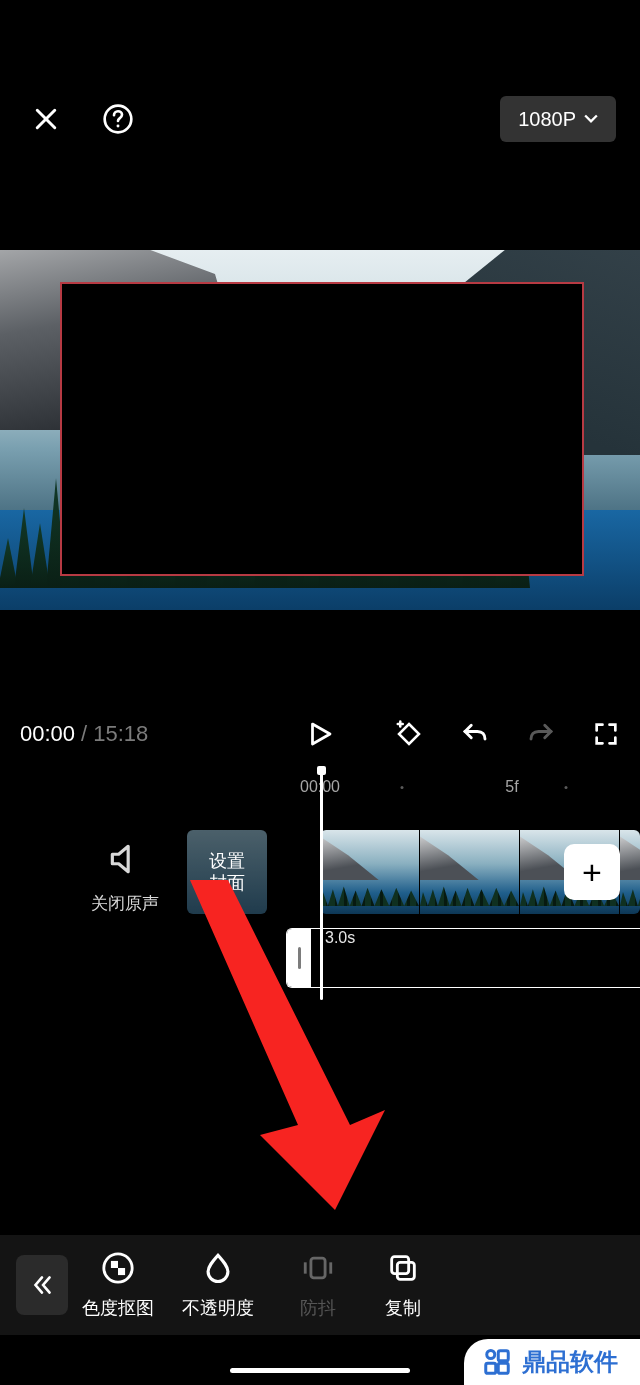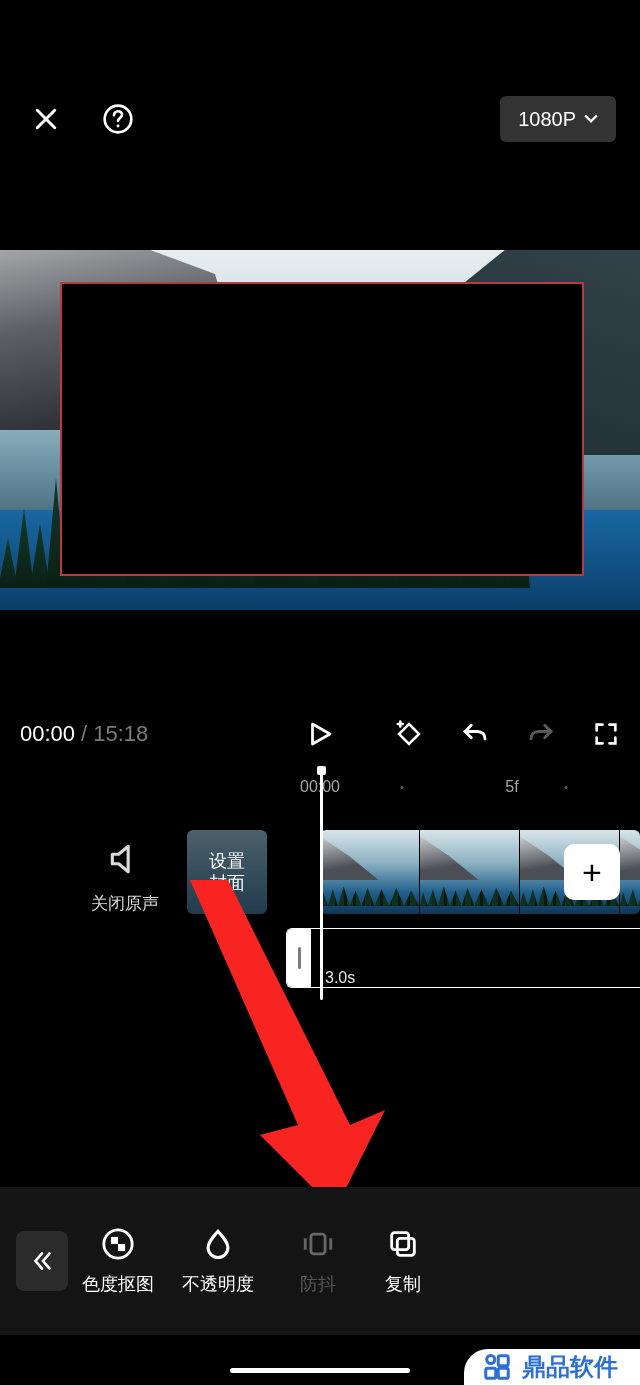--- a/index.html
+++ b/index.html
@@ -43,43 +43,43 @@
   .sound-col .lbl { margin-top:10px; font-size:17px; color:#d9d9d9; }
   .cover-btn { position:absolute; left:187px; top:20px; width:80px; height:84px; border-radius:6px; overflow:hidden; display:flex; align-items:center; justify-content:center; color:#fff; font-size:18px; line-height:1.25; text-align:center; }
   .cover-bg { position:absolute; inset:0; background:linear-gradient(180deg,#7da0b1,#356380); filter:brightness(0.6); }
   .cover-txt { position:relative; }
   .clip-strip { position:absolute; left:320px; top:20px; right:0; height:84px; border-radius:6px; overflow:hidden; display:flex; }
   .thumb { flex:0 0 100px; height:100%; position:relative; overflow:hidden; border-right:1px solid rgba(0,0,0,.4); }
   .thumb .sky { position:absolute; inset:0; background:linear-gradient(180deg,#d9e5ea 0%,#8ab0c0 40%,#1f5e8b 75%,#0d3756 100%); }
   .thumb .mt { position:absolute; left:-10px; top:0; width:70%; height:60%; background:linear-gradient(170deg,#e8e8e8 0%,#4c5056 70%); clip-path:polygon(0 0,55% 50%,100% 100%,0 100%); }
   .thumb .tr { position:absolute; left:0; right:0; bottom:8px; height:28px; background:repeating-linear-gradient(90deg,#0f3020 0 6px,#071a11 6px 9px); clip-path:polygon(0 100%,3% 50%,8% 100%,13% 40%,18% 100%,24% 30%,30% 100%,36% 45%,42% 100%,48% 35%,55% 100%,62% 40%,70% 100%,77% 35%,85% 100%,92% 45%,100% 100%); }
   .add-btn { position:absolute; right:20px; top:34px; width:56px; height:56px; border-radius:10px; background:#fff; color:#000; display:flex; align-items:center; justify-content:center; font-size:34px; font-weight:300; }
-  .second-track { position:absolute; top:118px; left:286px; right:0; height:60px; background:#000; border:1.5px solid #fff; border-right:none; border-radius:6px 0 0 6px; display:flex; align-items:flex-end; }
+  .second-track { position:absolute; top:118px; left:286px; right:0; height:60px; background:#000; border:1.5px solid #fff; border-right:none; border-radius:6px 0 0 6px; display:flex; align-items:flex-start; }
   .second-track .handle { width:24px; height:100%; background:#fff; border-radius:5px 0 0 5px; display:flex; align-items:center; justify-content:center; }
   .second-track .handle::after { content:""; width:3px; height:22px; background:#7c7c7c; border-radius:2px; }
   .second-track .dur { margin-left:14px; font-size:16px; color:#e6e6e6; }
   .playhead { position:absolute; left:320px; top:-40px; width:3px; height:230px; background:#fff; border-radius:2px; }
   .playhead::before { content:""; position:absolute; top:-4px; left:-3px; width:9px; height:9px; background:#fff; border-radius:2px; }
 
   
   .arrow { position:absolute; left:190px; top:880px; width:200px; height:330px; pointer-events:none; }
 
   
-  .bottom-bar { position:absolute; left:0; right:0; bottom:50px; height:148px; background:#141414; display:flex; align-items:center; }
+  .bottom-bar { position:absolute; left:0; right:0; bottom:50px; height:100px; background:#141414; display:flex; align-items:center; }
   .collapse { width:52px; height:60px; margin-left:16px; background:#2b2b2b; border-radius:8px; display:flex; align-items:center; justify-content:center; }
   .tools { flex:1; display:flex; overflow:hidden; }
   .tool { flex:0 0 100px; height:100%; display:flex; flex-direction:column; align-items:center; justify-content:center; gap:10px; }
   .tool .icn { width:36px; height:36px; display:flex; align-items:center; justify-content:center; }
   .tool .tlbl { font-size:18px; }
   .tool.active .tlbl { color:#fff; }
   .tool.dim .tlbl { color:#555; }
   .tool.dim svg { opacity:.35; }
 
   
-  .watermark { position:absolute; right:0; bottom:0; height:36px; background:#fff; border-radius:24px 0 0 0; display:flex; align-items:center; padding:0 22px 0 18px; gap:10px; color:#2d6fd2; font-size:24px; font-weight:600; }
+  .watermark { position:absolute; right:0; bottom:0; height:46px; background:#fff; border-radius:24px 0 0 0; display:flex; align-items:center; padding:0 22px 0 18px; gap:10px; color:#2d6fd2; font-size:24px; font-weight:600; }
   .home-ind { position:absolute; bottom:12px; left:50%; transform:translateX(-50%); width:180px; height:5px; border-radius:3px; background:#fff; }
 </style>
 </head>
 <body>
 
 <div class="header">
   <div class="header-left">
     <div class="icon-btn">
       <svg width="30" height="30" viewBox="0 0 24 24" fill="none" stroke="#fff" stroke-width="2.4" stroke-linecap="round">
           <line x1="5" y1="5" x2="19" y2="19"></line>

